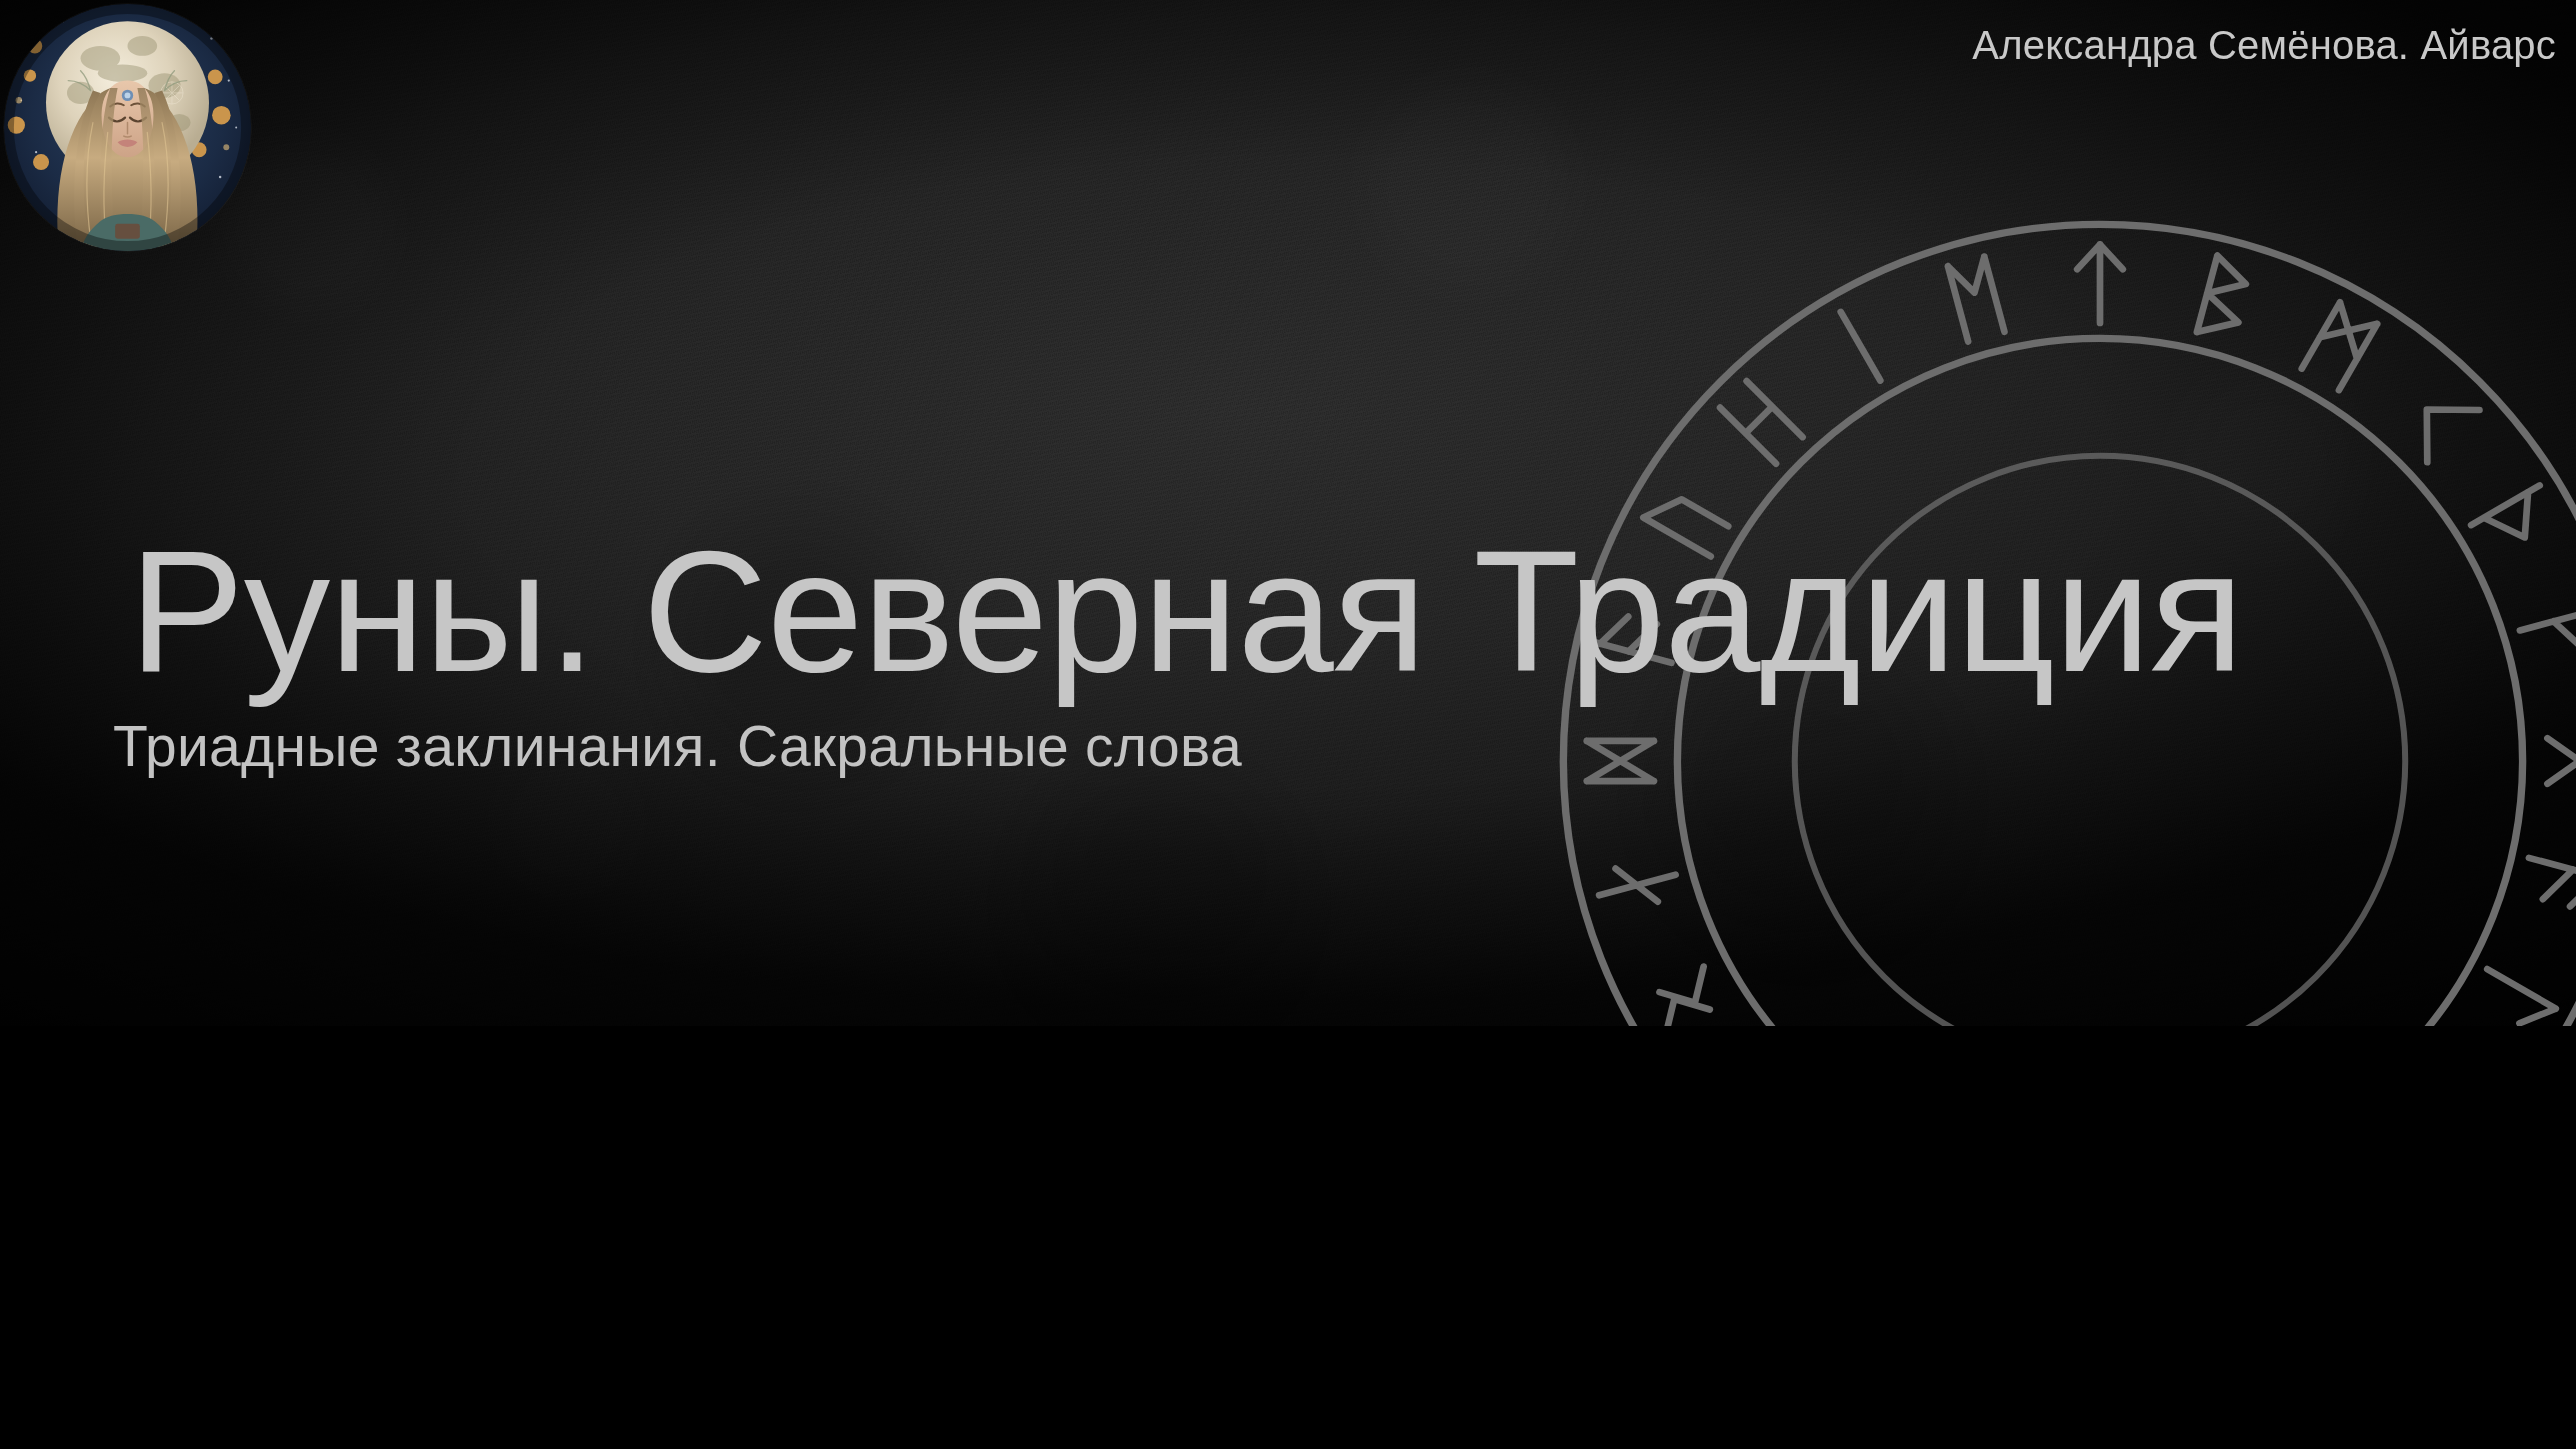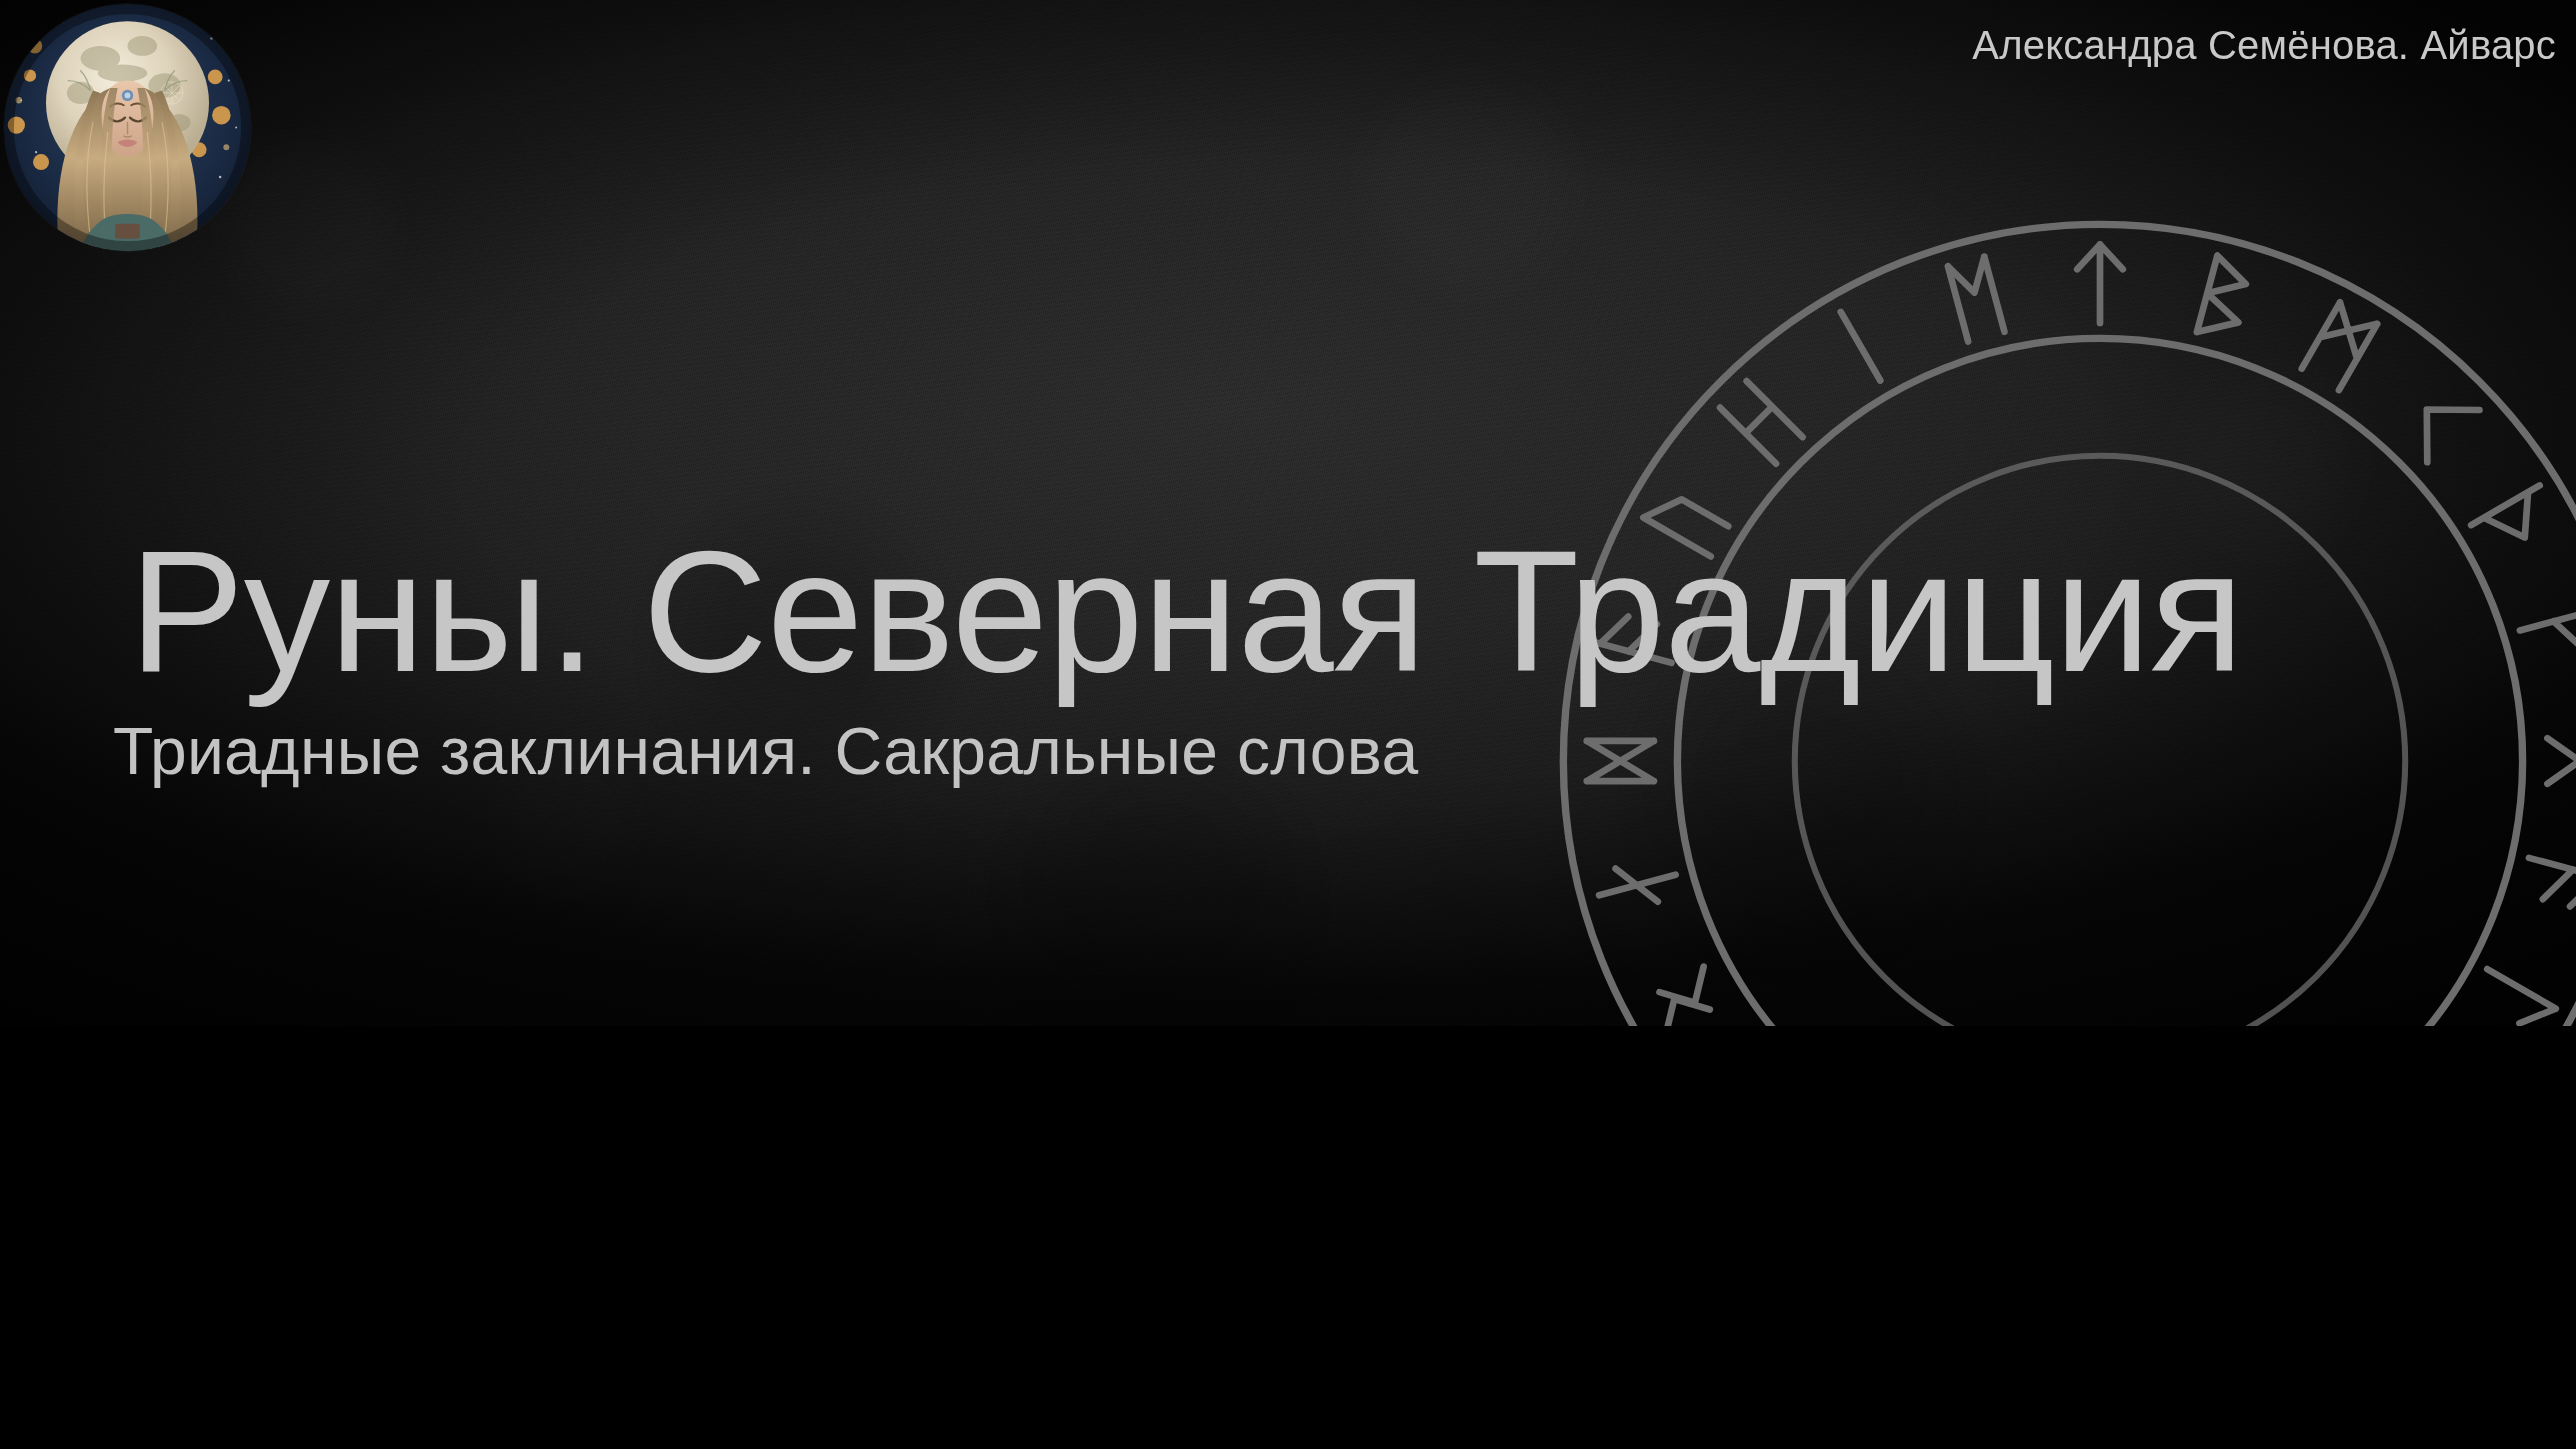--- a/index.html
+++ b/index.html
@@ -100,21 +100,21 @@
     font-size: 173px;
     font-weight: 300;
     line-height: 1.02;
     letter-spacing: -0.7px;
     color: #c6c6c6;
     white-space: nowrap;
     margin: 16px;
   }
   .subtitle {
     margin: 0 0 0 0;
-    font-size: 66px;
+    font-size: 57px;
     font-weight: 300;
     line-height: 1.1;
     letter-spacing: 0.3px;
     color: #c3c3c3;
     white-space: nowrap;
   }
 </style>
 </head>
 <body>
 

